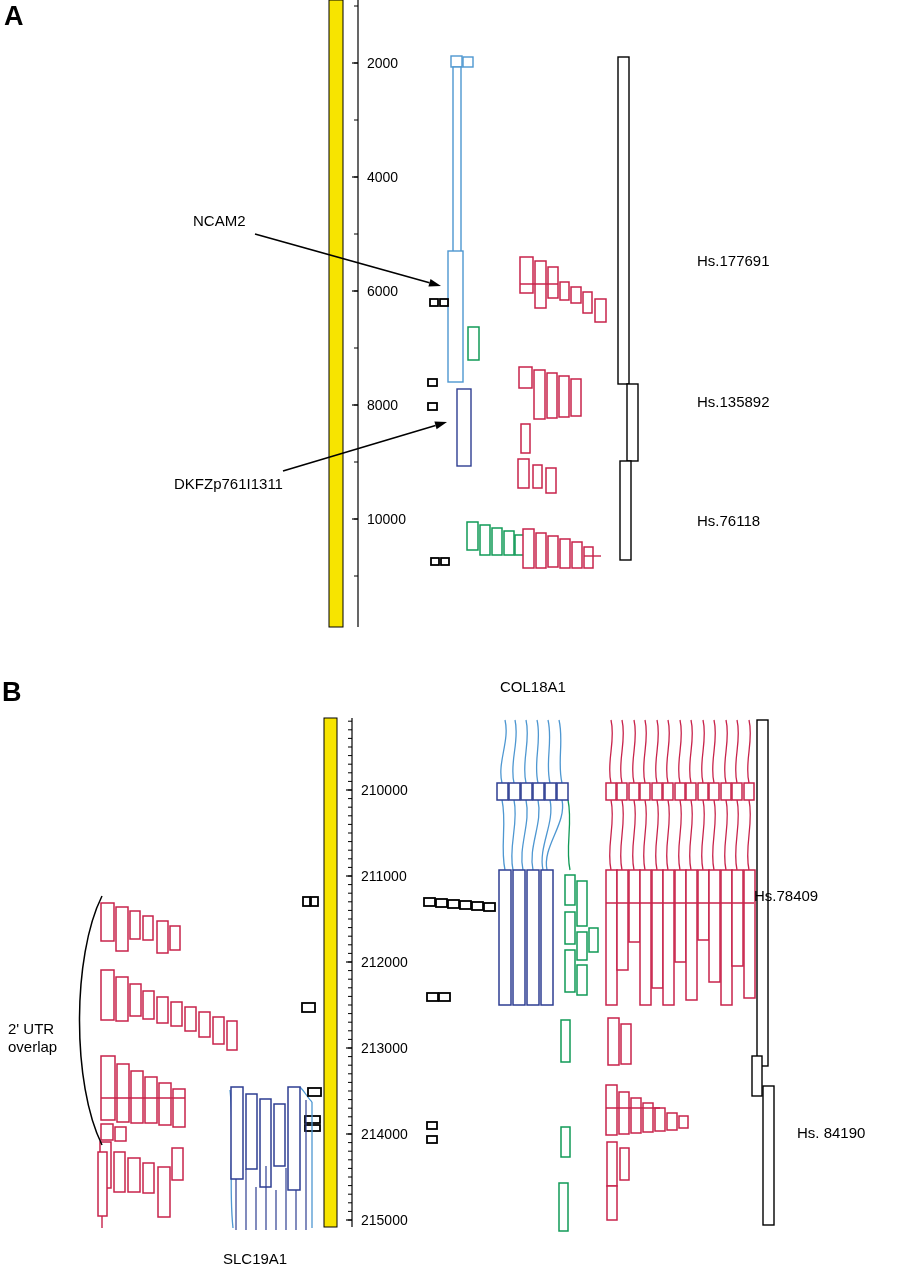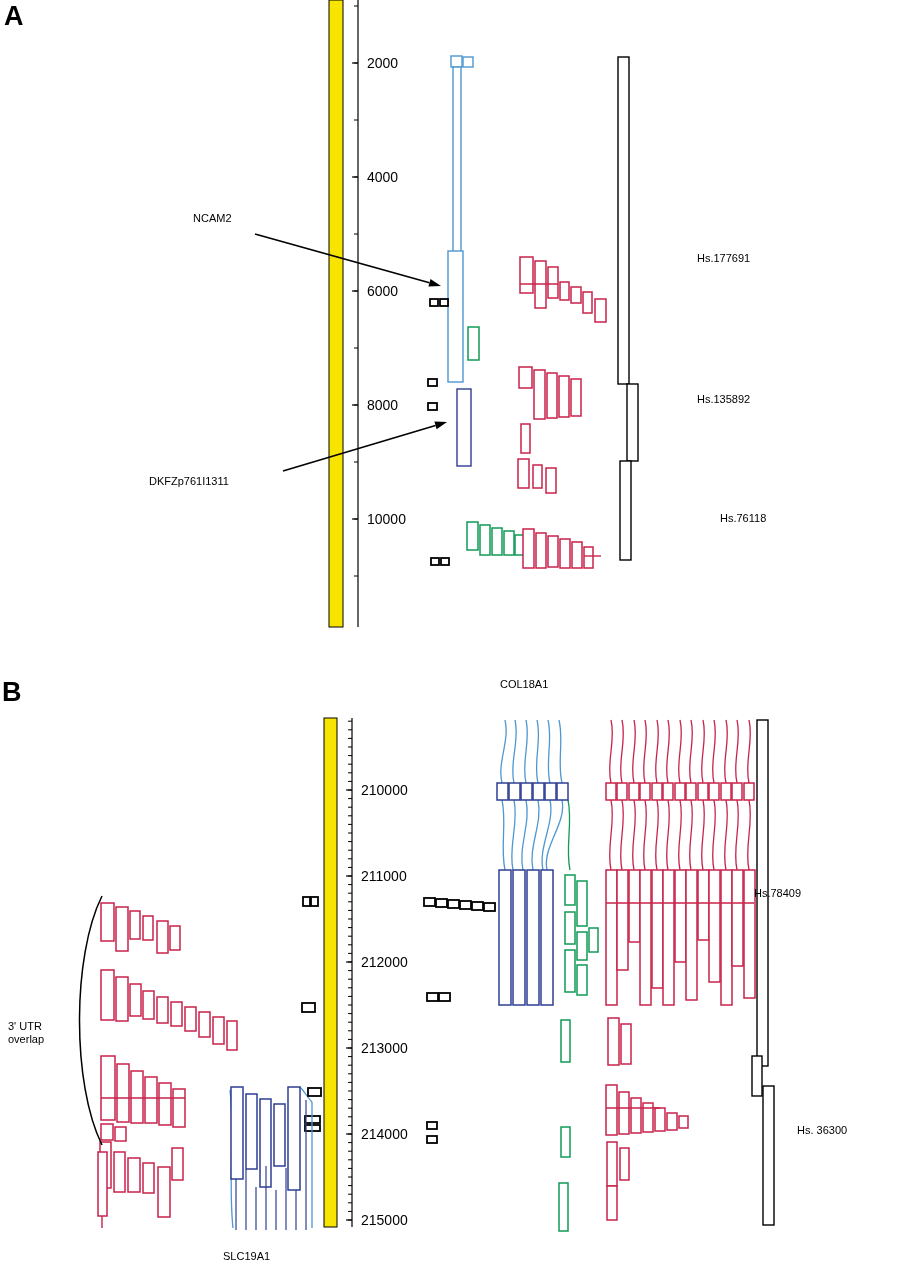--- a/index.html
+++ b/index.html
@@ -1,19 +1,19 @@
 <!DOCTYPE html>
 <html><head>
 <meta charset="utf-8">
 <style>
   html,body{margin:0;padding:0;background:#ffffff;}
   .fig{position:relative;width:913px;height:1280px;background:#ffffff;
        font-family:"Liberation Sans",sans-serif;overflow:hidden;}
   .fig svg{position:absolute;left:0;top:0;}
-  .lbl{position:absolute;font-size:11px;color:#000;white-space:nowrap;line-height:1.2;}
+  .lbl{position:absolute;font-size:15px;color:#000;white-space:nowrap;line-height:1.2;}
   .panel-letter{font-size:27px;font-weight:bold;}
   .wrap{white-space:normal;width:62px;}
 </style>
 </head>
 <body>
 
 <div class="fig">
   <svg id="fig-svg" width="913" height="1280" viewBox="0 0 913 1280">
       <rect x="329" y="0" width="14" height="627" fill="#F7E400" stroke="#000" stroke-width="1"></rect>
       <line x1="358" y1="0" x2="358" y2="627" stroke="#000" stroke-width="1.2"></line>
@@ -324,24 +324,24 @@
       <line x1="266" y1="1166" x2="266" y2="1230" stroke="#2E3E92" stroke-width="1.2"></line>
       <line x1="276" y1="1190" x2="276" y2="1230" stroke="#2E3E92" stroke-width="1.2"></line>
       <line x1="286" y1="1168" x2="286" y2="1230" stroke="#2E3E92" stroke-width="1.2"></line>
       <line x1="296" y1="1190" x2="296" y2="1230" stroke="#2E3E92" stroke-width="1.2"></line>
       <line x1="306" y1="1100" x2="306" y2="1230" stroke="#2E3E92" stroke-width="1.2"></line>
       <path d="M 102 896 C 72 956, 72 1085, 102 1145" fill="none" stroke="#000" stroke-width="1.5"></path>
     </svg>
 
   <div class="lbl panel-letter" style="left:4px;top:0px">A</div>
   <div class="lbl" style="left:193px;top:212px">NCAM2</div>
-  <div class="lbl" style="left:149px;top:475px">DKFZp761I1311</div>
+  <div class="lbl" style="left:174px;top:475px">DKFZp761I1311</div>
   <div class="lbl" style="left:697px;top:252px">Hs.177691</div>
   <div class="lbl" style="left:697px;top:393px">Hs.135892</div>
-  <div class="lbl" style="left:720px;top:512px">Hs.76118</div>
+  <div class="lbl" style="left:697px;top:512px">Hs.76118</div>
 
   <div class="lbl panel-letter" style="left:2px;top:676px">B</div>
   <div class="lbl" style="left:500px;top:678px">COL18A1</div>
   <div class="lbl" style="left:223px;top:1250px">SLC19A1</div>
-  <div class="lbl wrap" style="left:8px;top:1020px">3' UTR overlap</div>
+  <div class="lbl wrap" style="left:8px;top:1020px">2' UTR overlap</div>
   <div class="lbl" style="left:754px;top:887px">Hs.78409</div>
-  <div class="lbl" style="left:797px;top:1124px">Hs. 36300</div>
+  <div class="lbl" style="left:797px;top:1124px">Hs. 84190</div>
 </div>
 
 </body></html>

